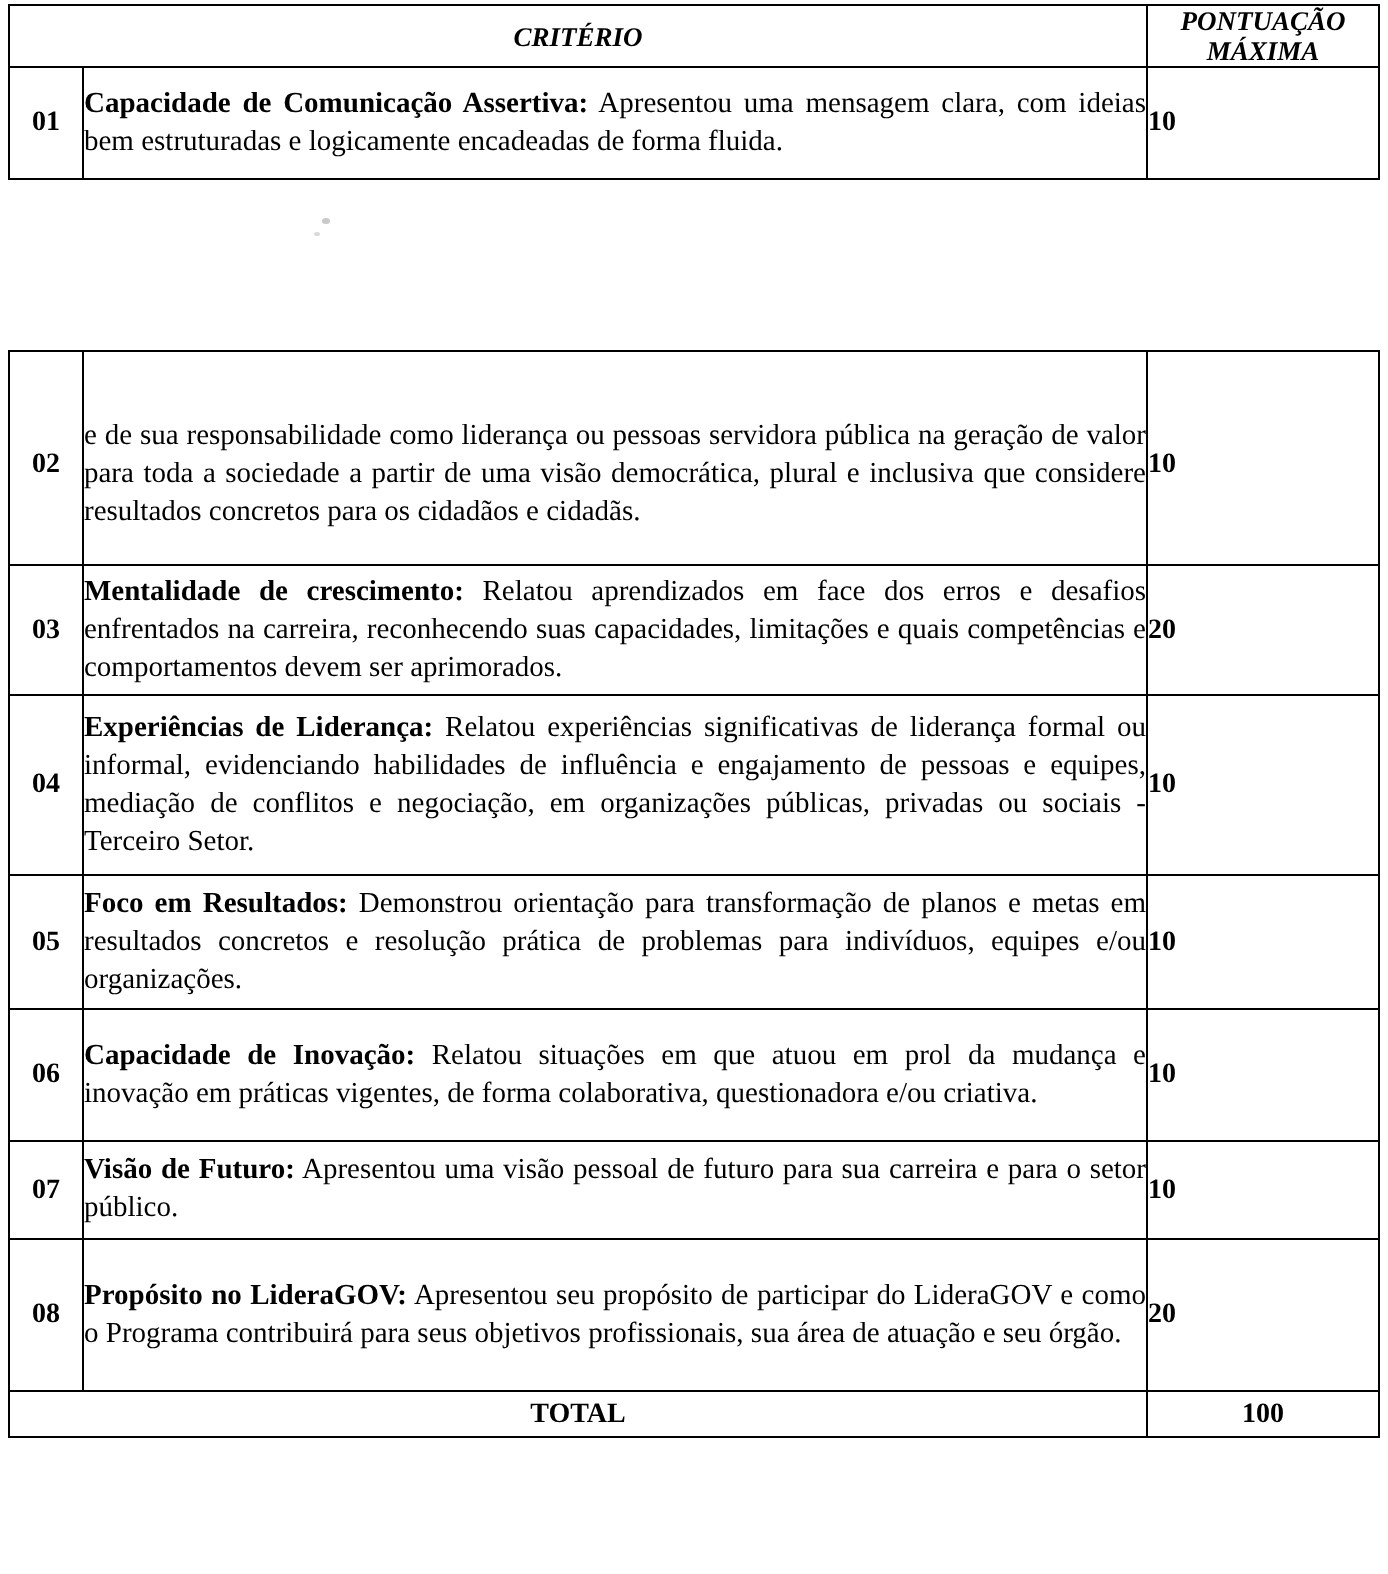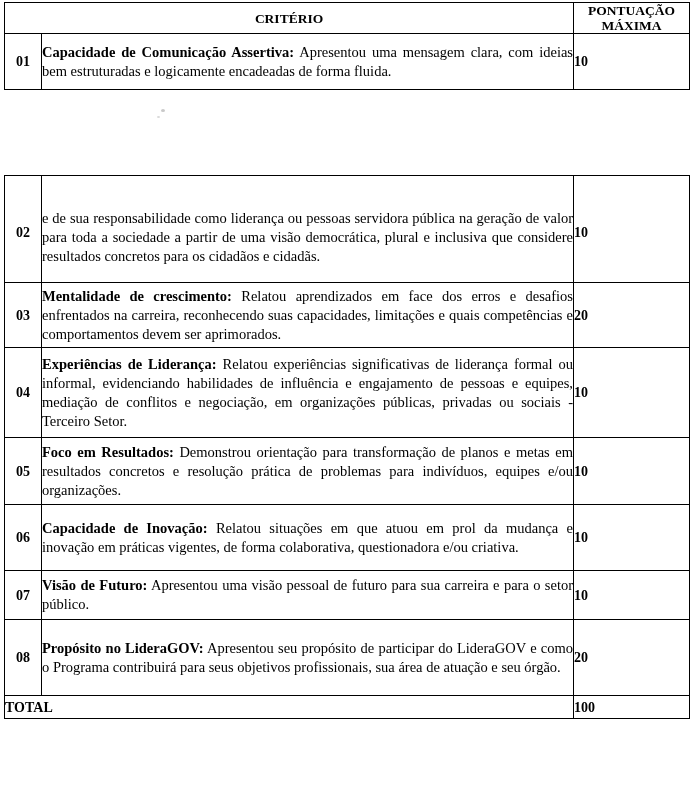--- a/index.html
+++ b/index.html
@@ -28,21 +28,21 @@
     border: 1.5px solid #000;
     padding: 0;
     vertical-align: middle;
     box-sizing: border-box;
   }
   
   col.c-num { width: 37px; }
   col.c-crit { width: 532px; }
   col.c-score { width: 116px; }
 
-  .hdr-row { height: 30px; }
+  .hdr-row { height: 30px; font-style: italic; }
   .hdr-cell {
     text-align: center;
     font-weight: bold;
     font-size: 13.5px;
     line-height: 15px;
     padding: 2px 4px;
   }
   .num-cell {
     text-align: center;
     font-weight: bold;
@@ -83,21 +83,21 @@
 
   .page-gap { height: 83px; position: relative; }
   .speck {
     position: absolute;
     background: #c9c9c9;
     border-radius: 50%;
   }
   .speck1 { left: 161px; top: 19px; width: 4px; height: 3px; }
   .speck2 { left: 157px; top: 26px; width: 3px; height: 2px; opacity: .7; }
 
-  .total-row td { font-weight: bold; font-size: 14px; }
+  .total-row td { font-weight: bold; text-align: center; font-size: 14px; }
 </style>
 </head>
 <body>
 
 <div class="page">
 
   <div class="tbl-wrap">
     <table class="rubric part1">
       <colgroup>
           <col class="c-num">

